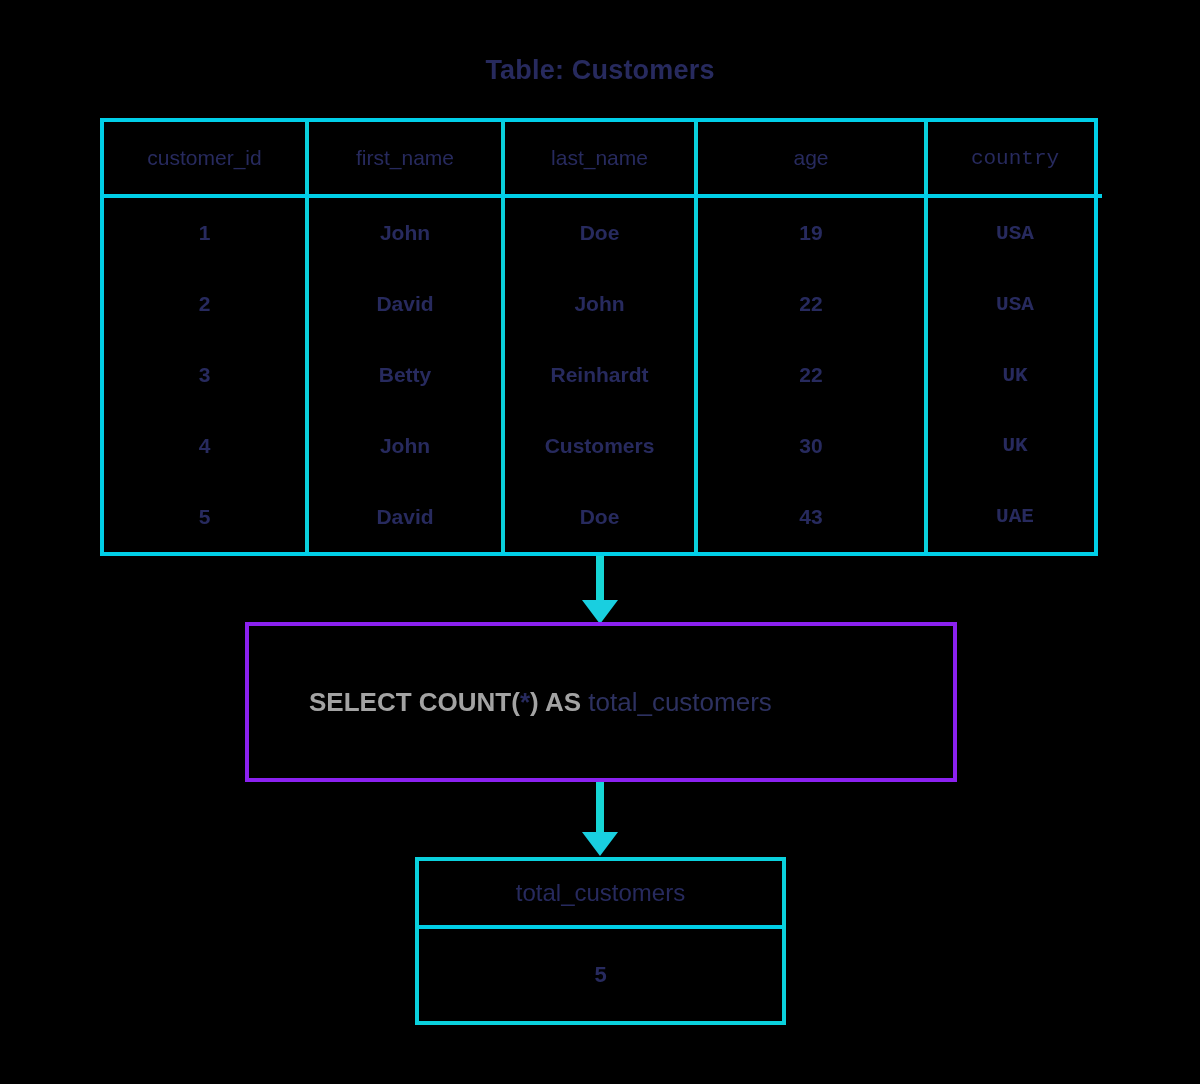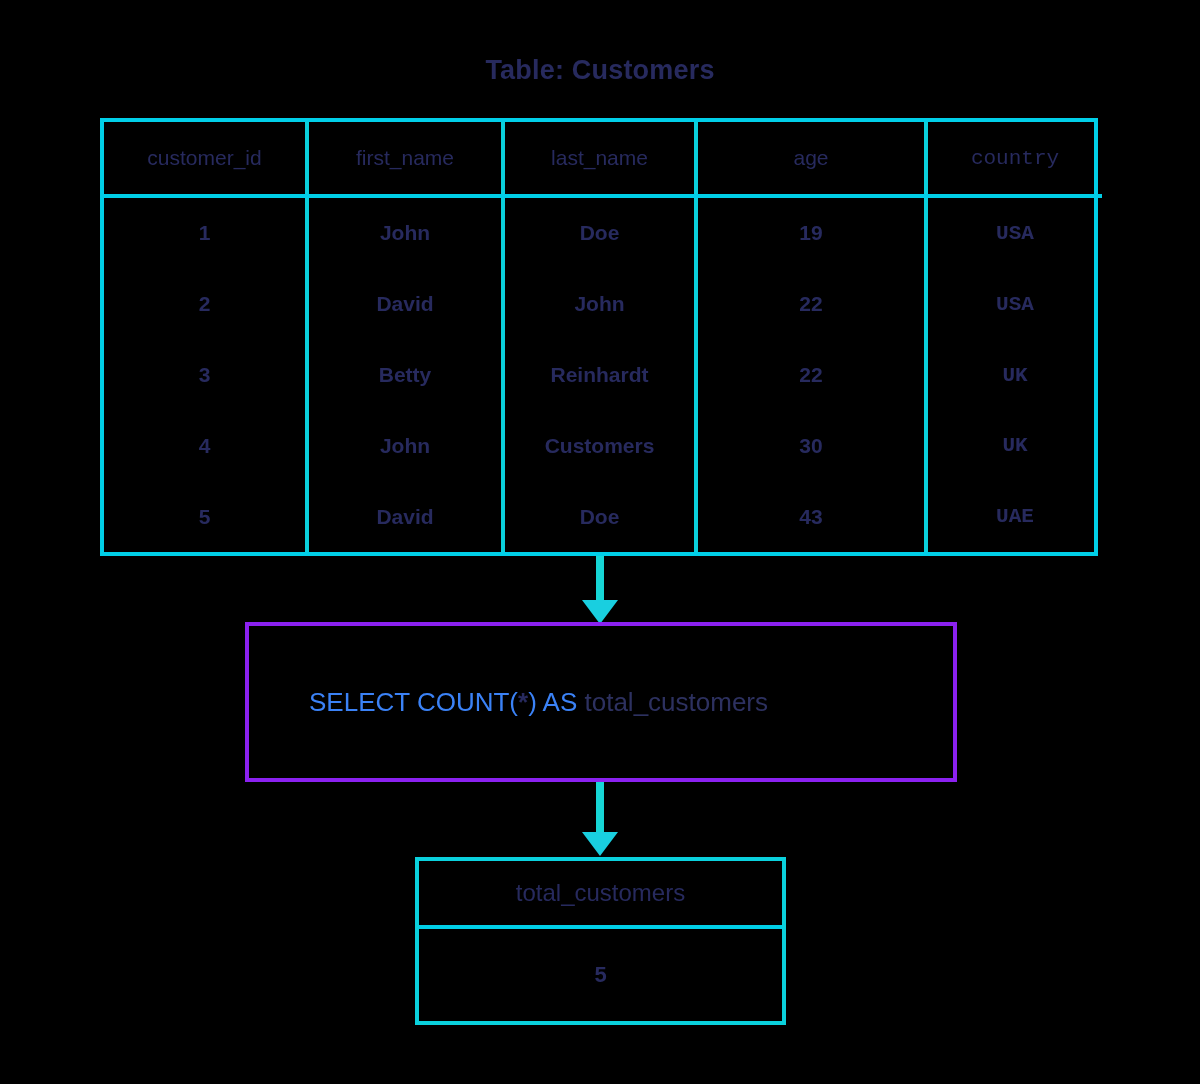--- a/index.html
+++ b/index.html
@@ -125,22 +125,22 @@
     flex-direction: column;
     justify-content: center;
     padding-left: 60px;
   }
   .sql-line {
     font-size: 26px;
     line-height: 50px;
     white-space: pre;
   }
   .kw {
-    color: #3b82f6;
-    font-weight: normal;
+    color: #a3a3a3;
+    font-weight: bold;
   }
   .star {
     color: #272a5e;
     font-weight: bold;
   }
   .ident {
     color: #2d3160;
     font-weight: normal;
   }
 

